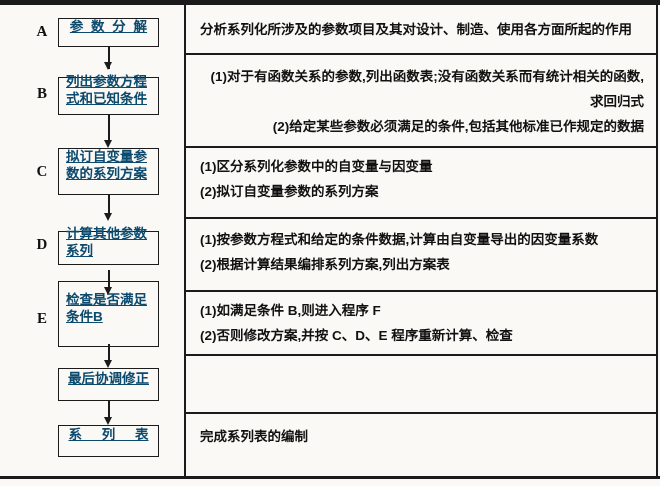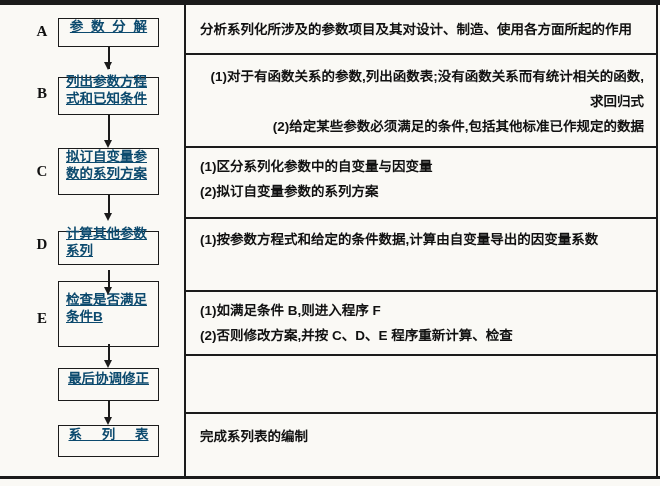--- a/index.html
+++ b/index.html
@@ -129,20 +129,21 @@
   <div class="cell c1">
     <div class="item">(1)对于有函数关系的参数,列出函数表;没有函数关系而有统计相关的函数,求回归式</div>
     <div class="item">(2)给定某些参数必须满足的条件,包括其他标准已作规定的数据</div>
   </div>
   <div class="cell c2">
     <div class="item">(1)区分系列化参数中的自变量与因变量</div>
     <div class="item">(2)拟订自变量参数的系列方案</div>
   </div>
   <div class="cell c3">
     <div class="item">(1)按参数方程式和给定的条件数据,计算由自变量导出的因变量系数</div>
+    <div class="item">(2)根据计算结果编排系列方案,列出方案表</div>
   </div>
   <div class="cell c4">
     <div class="item">(1)如满足条件 B,则进入程序 F</div>
     <div class="item">(2)否则修改方案,并按 C、D、E 程序重新计算、检查</div>
   </div>
   <div class="cell c6">
     <div class="item">完成系列表的编制</div>
   </div>
 
 </div>

